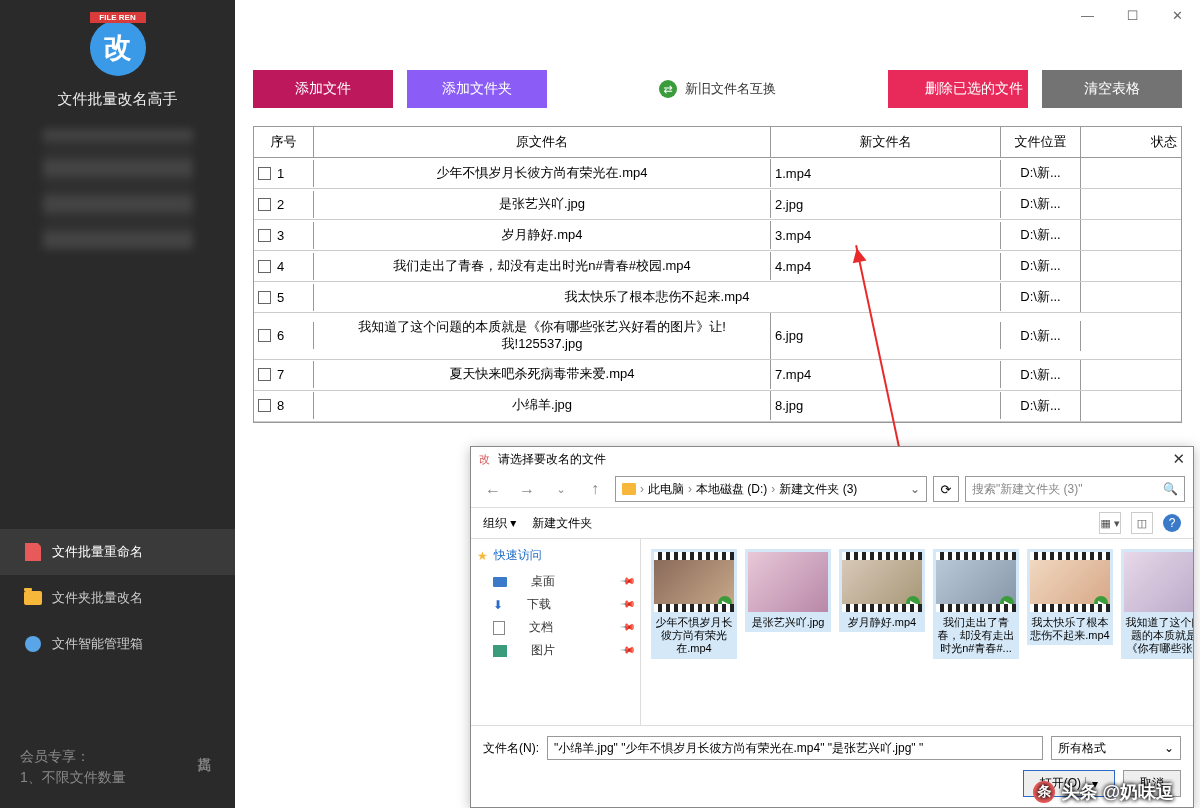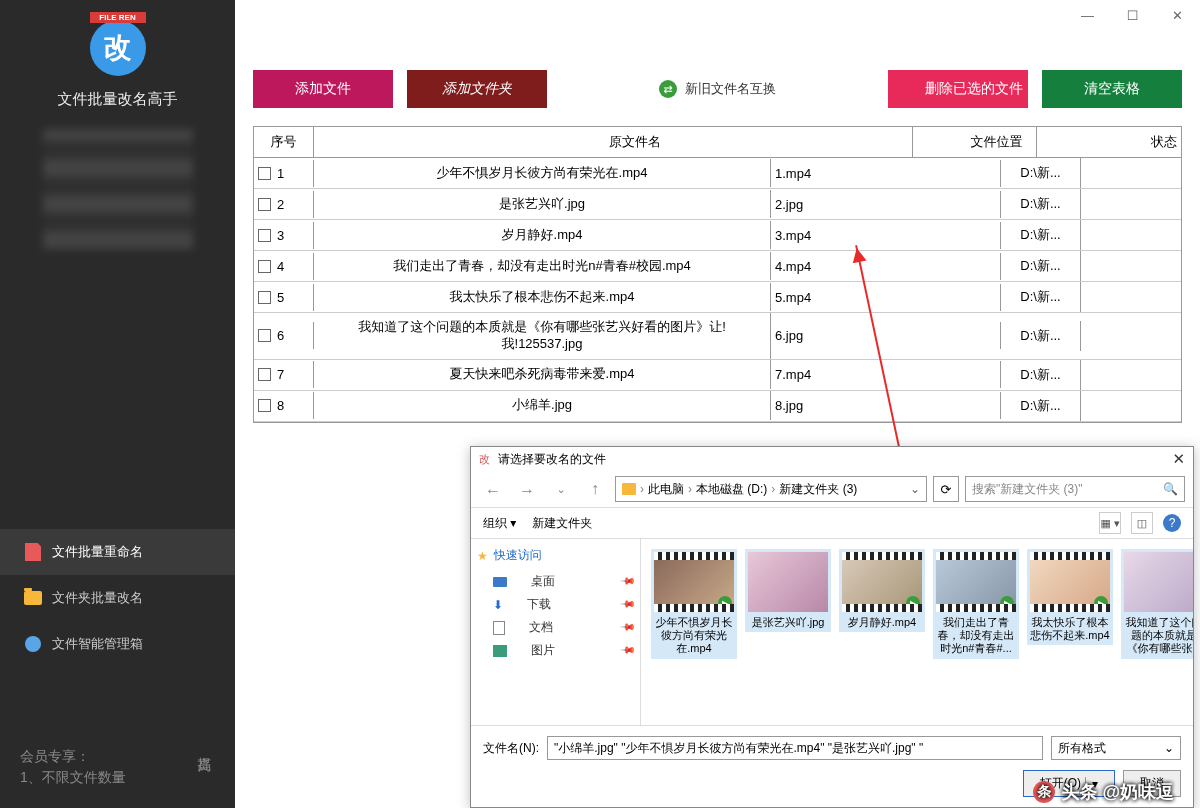--- a/index.html
+++ b/index.html
@@ -19,27 +19,27 @@
 .side-folder::before { content: ''; position: absolute; top: -3px; left: 0; width: 8px; height: 3px; background: #f7b73a; border-radius: 1px; }
 .side-tool { width: 16px; height: 16px; border-radius: 50%; background: #5aa5e8; position: relative; }
 .sidebar-bottom { margin-top: auto; padding: 10px 20px 20px; width: 100%; color: #888; font-size: 14px; line-height: 1.5; display: flex; justify-content: space-between; }
 .vertical { writing-mode: vertical-rl; }
 .main { flex: 1; background: #fff; position: relative; }
 .window-controls { position: absolute; top: 0; right: 0; height: 40px; display: flex; }
 .win-btn { width: 45px; height: 30px; display: flex; align-items: center; justify-content: center; color: #666; }
 .toolbar { display: flex; padding: 70px 18px 18px; gap: 14px; align-items: center; }
 .tb-btn { height: 38px; min-width: 140px; display: flex; align-items: center; justify-content: center; color: #fff; font-size: 14px; }
 .tb-green { background: #be185d; }
-.tb-orange { background: #7f1d1d; font-style: italic; }
+.tb-orange { background: #8b5cf6; }
 .tb-swap { flex: 1; display: flex; align-items: center; justify-content: center; gap: 8px; color: #333; }
 .tb-swap-icon { width: 18px; height: 18px; border-radius: 50%; background: #3a9c3a; display: flex; align-items: center; justify-content: center; color: #fff; font-size: 11px; }
 .tb-red { background: #e82a5a; padding-left: 32px; }
-.tb-red2 { background: #15803d; }
+.tb-red2 { background: #737373; }
 .table-wrap { margin: 0 18px; border: 1px solid #999; }
-.table-header { display: flex; background: #fff; border-bottom: 1px solid #999; gap: 44px; }
+.table-header { display: flex; background: #fff; border-bottom: 1px solid #999; }
 .th, .td { border-right: 1px solid #999; padding: 6px 4px; text-align: center; font-size: 13px; }
 .th:last-child, .td:last-child { border-right: none; text-align: right; }
 .col-seq { width: 60px; }
 .col-orig { flex: 1; }
 .col-new { width: 230px; }
 .col-loc { width: 80px; }
 .col-stat { width: 100px; }
 .tr { display: flex; border-bottom: 1px solid #ccc; align-items: center; }
 .td-seq { width: 60px; display: flex; align-items: center; padding: 6px 4px; gap: 6px; border-right: 1px solid #999; }
 .cb { width: 13px; height: 13px; border: 1px solid #666; background: #fff; }
@@ -165,20 +165,21 @@
         </div>
       <div class="tb-btn tb-red2">
           <span>清空表格</span>
         </div>
     </div>
 
     <div class="table-wrap">
       <div class="table-header">
         <div class="th col-seq">序号</div>
         <div class="th col-orig">原文件名</div>
+        <div class="th col-new">新文件名</div>
         <div class="th col-loc">文件位置</div>
         <div class="th col-stat">状态</div>
       </div>
       <div id="tbody">
           <div class="tr">
     <div class="td-seq">
               <span class="cb"></span>
               <span>1</span>
             </div>
     <div class="td-orig">少年不惧岁月长彼方尚有荣光在.mp4</div>
@@ -215,21 +216,20 @@
     <div class="td-new">4.mp4</div>
     <div class="td-loc">D:\新...</div>
     <div class="td-stat"></div>
           </div>
           <div class="tr">
     <div class="td-seq">
               <span class="cb"></span>
               <span>5</span>
             </div>
     <div class="td-orig">我太快乐了根本悲伤不起来.mp4</div>
-    <div class="td-new">5.mp4</div>
     <div class="td-loc">D:\新...</div>
     <div class="td-stat"></div>
           </div>
           <div class="tr">
     <div class="td-seq">
               <span class="cb"></span>
               <span>6</span>
             </div>
     <div class="td-orig">我知道了这个问题的本质就是《你有哪些张艺兴好看的图片》让!我!125537.jpg</div>
     <div class="td-new">6.jpg</div>

